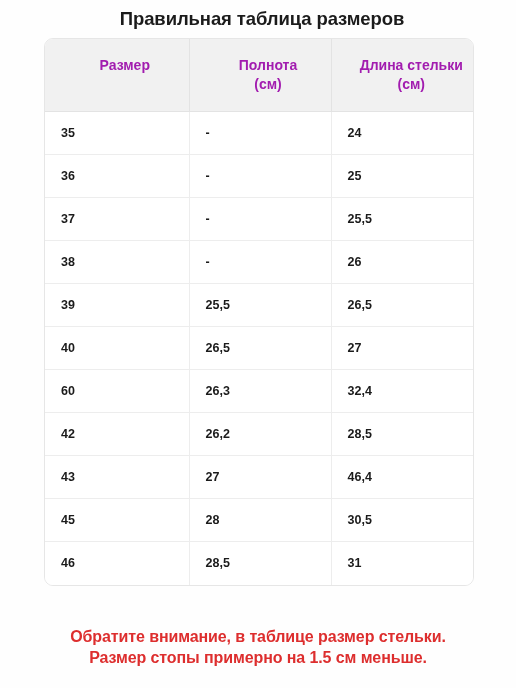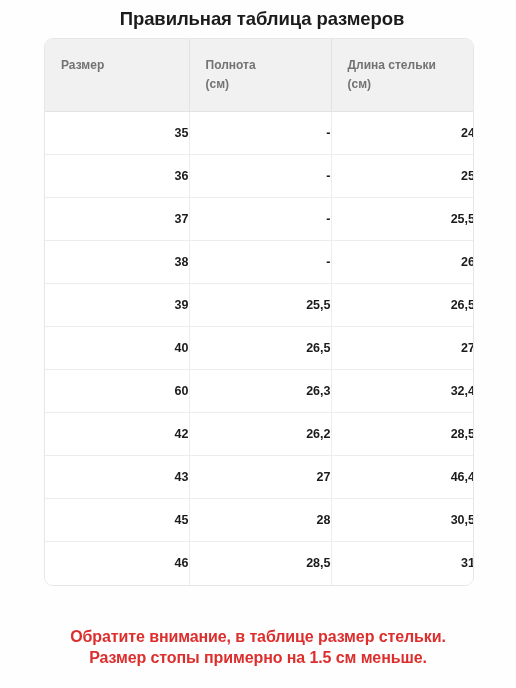--- a/index.html
+++ b/index.html
@@ -53,40 +53,40 @@
     border-collapse: collapse;
     table-layout: fixed;
     font-size: 12.5px;
   }
   table.size-table col.c1 { width: 144px; }
   table.size-table col.c2 { width: 142px; }
   table.size-table col.c3 { width: 144px; }
 
   table.size-table thead th {
     background: #f1f1f1;
-    color: #737373;
-    font-weight: bold;
-    font-size: 12px;
-    text-align: left;
+    color: #a21caf;
+    font-weight: bold;
+    font-size: 14px;
+    text-align: center;
     vertical-align: top;
     padding: 17px 0 17px 16px;
     border-right: 1px solid #e3e3e3;
     border-bottom: 1px solid #e3e3e3;
     line-height: 19px;
     height: 59px;
     box-sizing: border-box;
   }
   table.size-table thead th:last-child { border-right: none; }
 
   table.size-table tbody td {
     background: #ffffff;
     color: #1b1b1b;
     font-weight: bold;
     font-size: 12.5px;
-    text-align: right;
+    text-align: left;
     vertical-align: middle;
     padding: 0 0 0 16px;
     height: 43px;
     border-right: 1px solid #ededed;
     border-bottom: 1px solid #ededed;
     box-sizing: border-box;
   }
   table.size-table tbody td:last-child { border-right: none; }
   table.size-table tbody tr:last-child td { border-bottom: none; }
 

